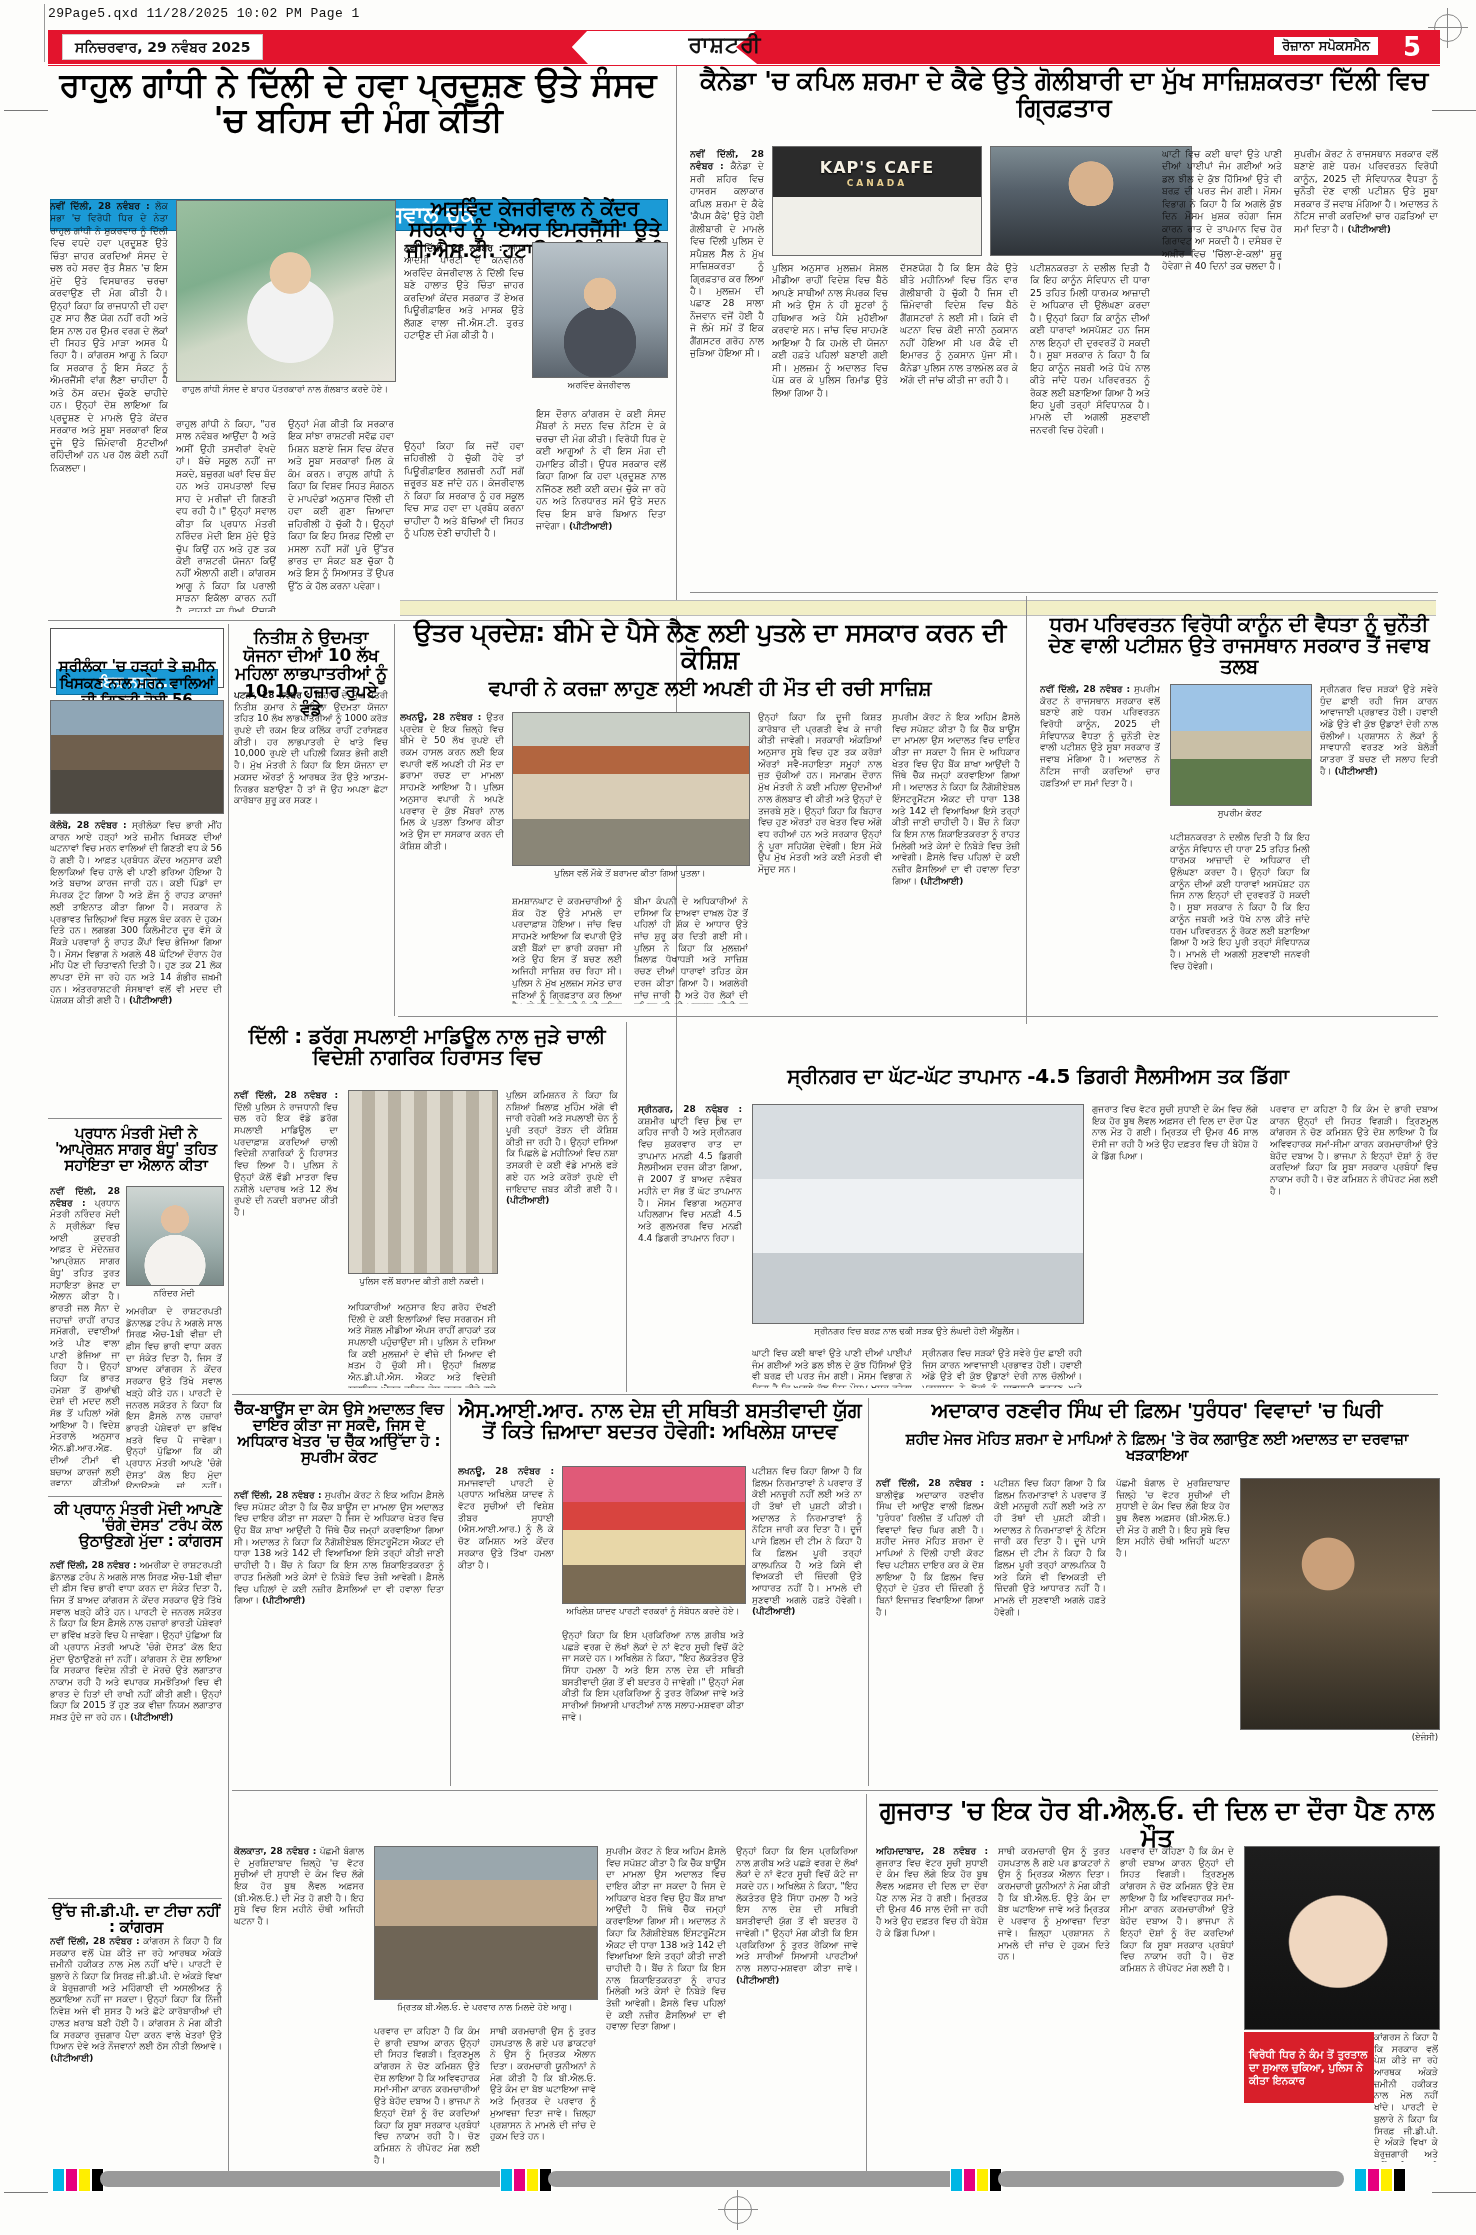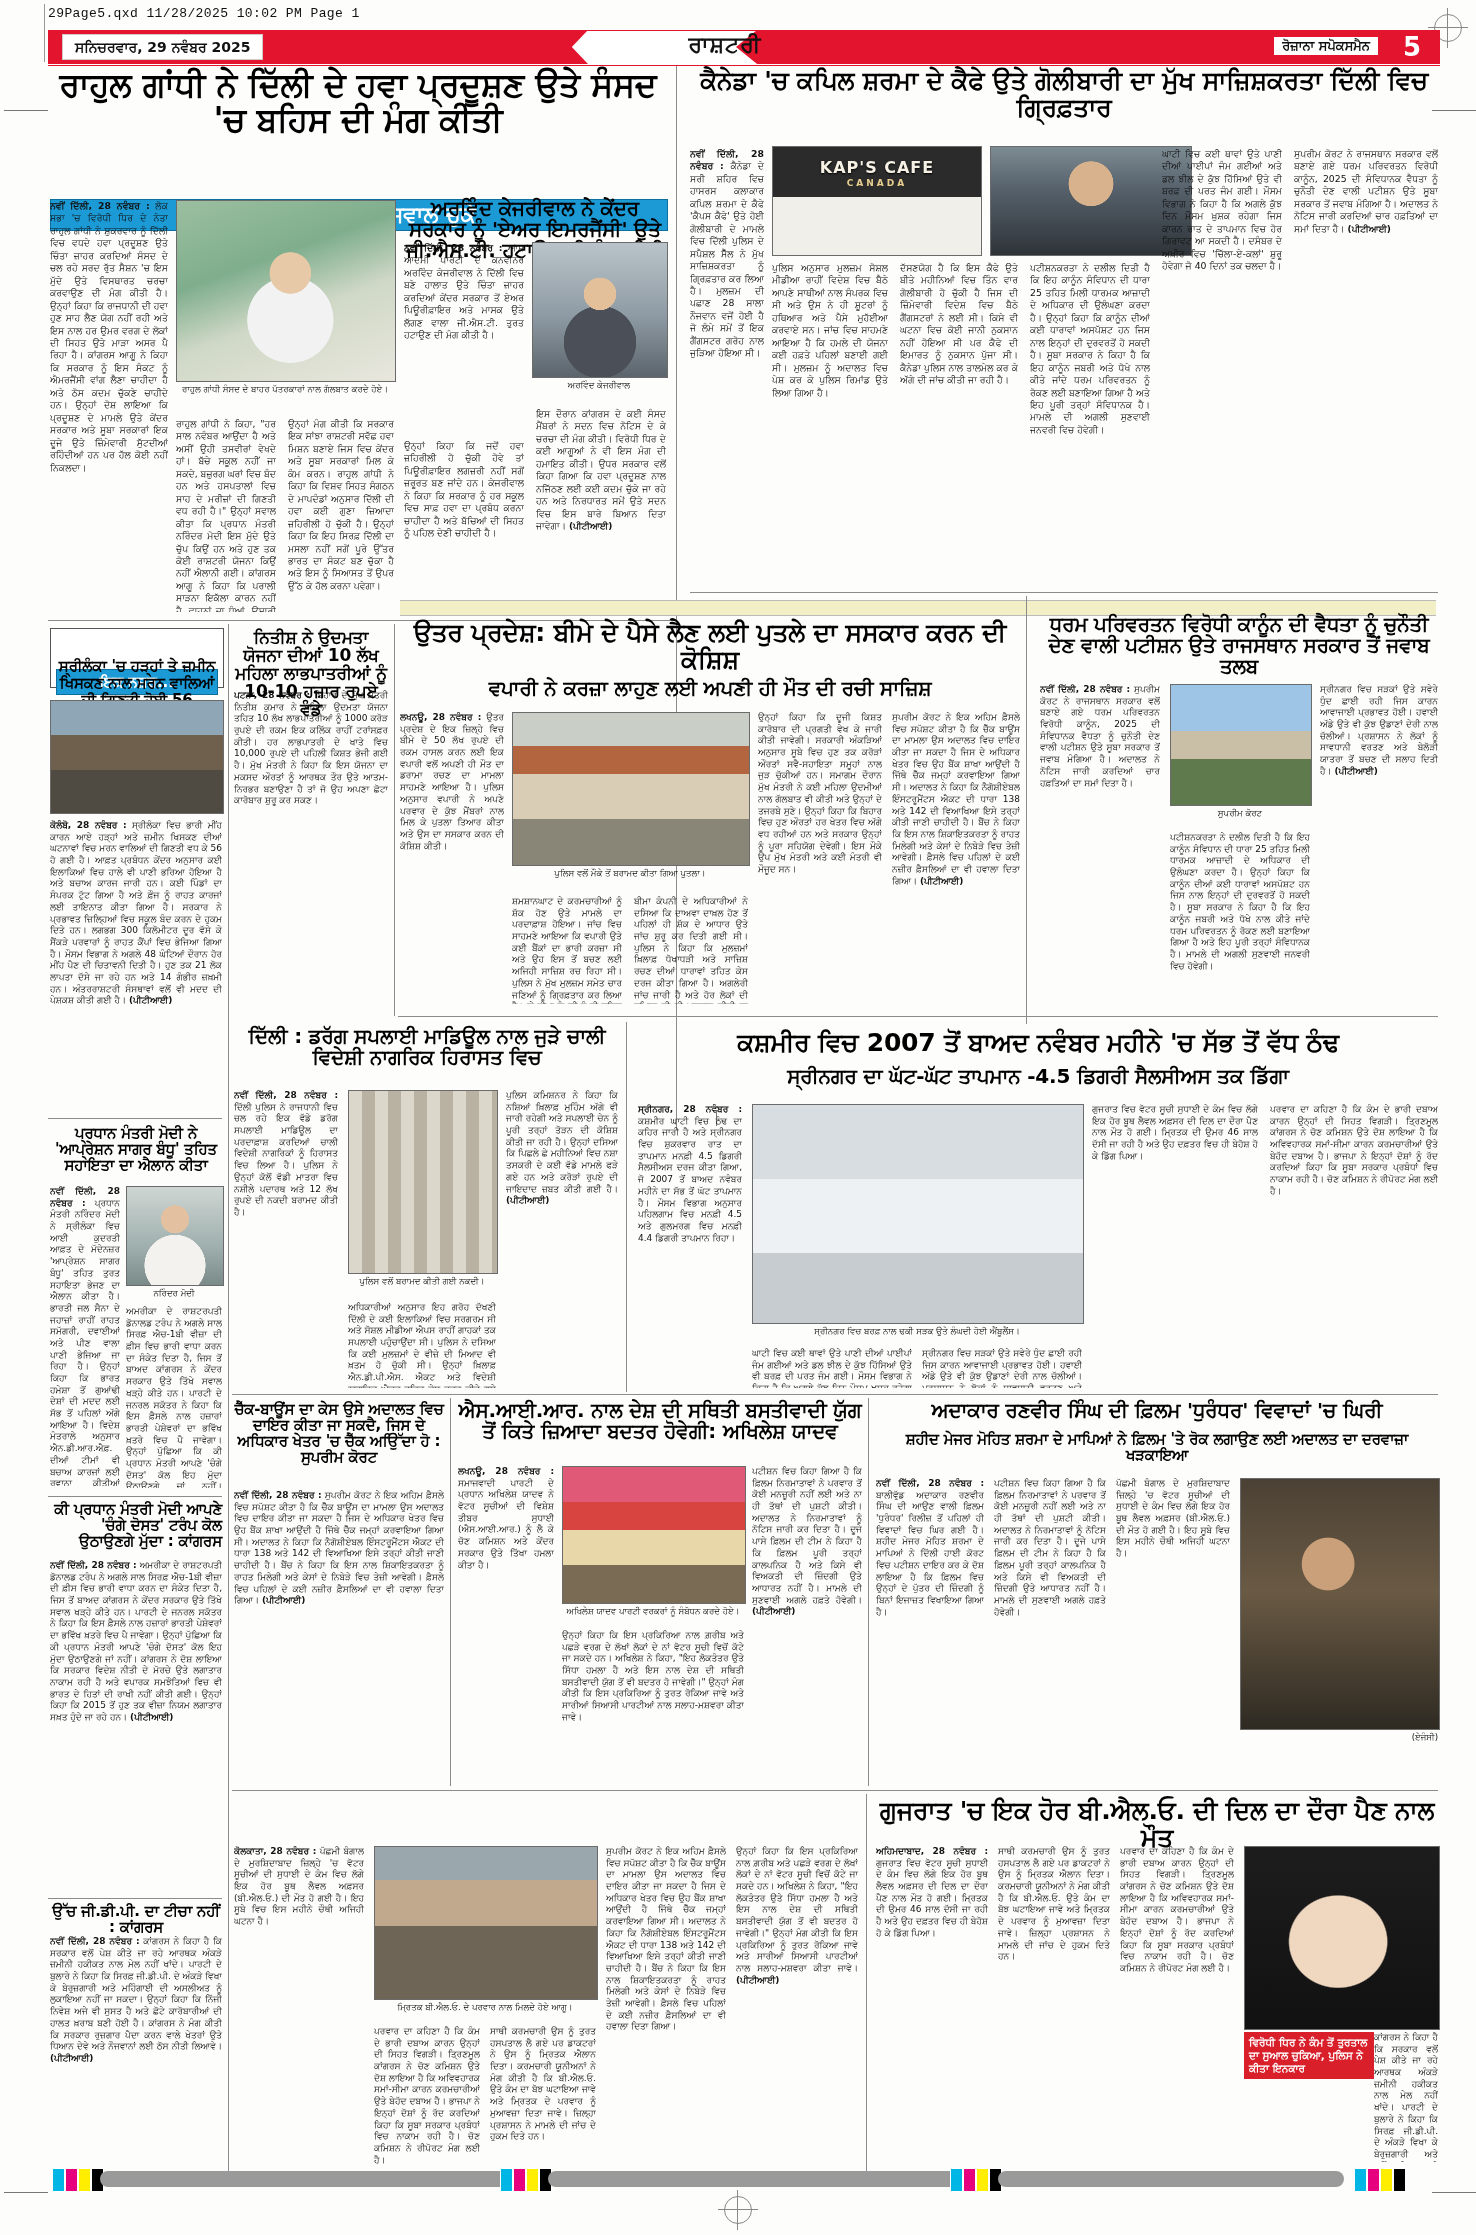--- a/index.html
+++ b/index.html
@@ -95,21 +95,21 @@
   .ph-hand{background:
      radial-gradient(ellipse at 48% 52%,#f0d7c0 0 34%,transparent 35%),
      linear-gradient(180deg,#1d1d1d 0%,#111 100%);}
 
   .kaps-sign{position:absolute;left:6%;top:10%;width:88%;text-align:center;color:#f6f1e4;
      font-weight:bold;font-size:16px;letter-spacing:1px;text-shadow:0 1px 2px #000;}
   .kaps-sub{position:absolute;left:6%;top:29%;width:88%;text-align:center;color:#e8cf8f;
      font-weight:bold;font-size:9px;letter-spacing:3px;}
 
   .redcap{position:absolute;background:#d81f2a;color:#fff;font-weight:bold;font-size:10.5px;
-     line-height:1.25;padding:4px 5px;}
+     line-height:1.25;padding:16px 5px;}
 
   
   .bar-wrap{position:absolute;height:22px;}
   .swatches{position:absolute;top:0;left:0;height:22px;display:flex;}
   .swatches i{display:block;width:11px;height:22px;border:1px solid #fff;}
   .greybar{position:absolute;top:3px;height:16px;background:#9a9a9a;border-radius:8px;}
 </style>
 </head>
 <body>
 
@@ -287,21 +287,20 @@
   <div class="photo ph-drugs" style="left:348px;top:1090px;width:148px;height:182px;"></div>
   <div class="cap" style="left:348px;top:1276px;width:148px;">ਪੁਲਿਸ ਵਲੋਂ ਬਰਾਮਦ ਕੀਤੀ ਗਈ ਨਕਦੀ।</div>
   <div class="body-col tight" style="position:absolute;left:348px;top:1302px;width:148px;height:86px;">ਅਧਿਕਾਰੀਆਂ ਅਨੁਸਾਰ ਇਹ ਗਰੋਹ ਦੱਖਣੀ ਦਿੱਲੀ ਦੇ ਕਈ ਇਲਾਕਿਆਂ ਵਿਚ ਸਰਗਰਮ ਸੀ ਅਤੇ ਸੋਸ਼ਲ ਮੀਡੀਆ ਐਪਸ ਰਾਹੀਂ ਗਾਹਕਾਂ ਤਕ ਸਪਲਾਈ ਪਹੁੰਚਾਉਂਦਾ ਸੀ। ਪੁਲਿਸ ਨੇ ਦਸਿਆ ਕਿ ਕਈ ਮੁਲਜ਼ਮਾਂ ਦੇ ਵੀਜ਼ੇ ਦੀ ਮਿਆਦ ਵੀ ਖ਼ਤਮ ਹੋ ਚੁੱਕੀ ਸੀ। ਉਨ੍ਹਾਂ ਖ਼ਿਲਾਫ਼ ਐਨ.ਡੀ.ਪੀ.ਐਸ. ਐਕਟ ਅਤੇ ਵਿਦੇਸ਼ੀ ਨਾਗਰਿਕ ਐਕਟ ਤਹਿਤ ਕੇਸ ਦਰਜ ਕੀਤੇ ਗਏ ਹਨ।</div>
   <div class="body-col tight" style="position:absolute;left:506px;top:1090px;width:112px;height:298px;">
     <span>ਪੁਲਿਸ ਕਮਿਸ਼ਨਰ ਨੇ ਕਿਹਾ ਕਿ ਨਸ਼ਿਆਂ ਖ਼ਿਲਾਫ਼ ਮੁਹਿੰਮ ਅੱਗੇ ਵੀ ਜਾਰੀ ਰਹੇਗੀ ਅਤੇ ਸਪਲਾਈ ਚੇਨ ਨੂੰ ਪੂਰੀ ਤਰ੍ਹਾਂ ਤੋੜਨ ਦੀ ਕੋਸ਼ਿਸ਼ ਕੀਤੀ ਜਾ ਰਹੀ ਹੈ। ਉਨ੍ਹਾਂ ਦਸਿਆ ਕਿ ਪਿਛਲੇ ਛੇ ਮਹੀਨਿਆਂ ਵਿਚ ਨਸ਼ਾ ਤਸਕਰੀ ਦੇ ਕਈ ਵੱਡੇ ਮਾਮਲੇ ਫੜੇ ਗਏ ਹਨ ਅਤੇ ਕਰੋੜਾਂ ਰੁਪਏ ਦੀ ਜਾਇਦਾਦ ਜ਼ਬਤ ਕੀਤੀ ਗਈ ਹੈ।</span>
     <span class="credit">(ਪੀਟੀਆਈ)</span>
   </div>
 
   <div class="rule-v" style="left:626px;top:1022px;height:370px;"></div>
 
-  <div class="hl sec-hl" style="position:absolute;left:638px;top:1030px;width:800px;text-align:center;">ਕਸ਼ਮੀਰ ਵਿਚ 2007 ਤੋਂ ਬਾਅਦ ਨਵੰਬਰ ਮਹੀਨੇ 'ਚ ਸੱਭ ਤੋਂ ਵੱਧ ਠੰਢ</div>
   <div class="hl sub-hl" style="position:absolute;left:638px;top:1066px;width:800px;text-align:center;">ਸ੍ਰੀਨਗਰ ਦਾ ਘੱਟ-ਘੱਟ ਤਾਪਮਾਨ -4.5 ਡਿਗਰੀ ਸੈਲਸੀਅਸ ਤਕ ਡਿੱਗਾ</div>
 
   <div class="body-col tight" style="position:absolute;left:638px;top:1104px;width:104px;height:284px;">
     <span class="byline">ਸ੍ਰੀਨਗਰ, 28 ਨਵੰਬਰ :</span>
     <span>ਕਸ਼ਮੀਰ ਘਾਟੀ ਵਿਚ ਠੰਢ ਦਾ ਕਹਿਰ ਜਾਰੀ ਹੈ ਅਤੇ ਸ੍ਰੀਨਗਰ ਵਿਚ ਸ਼ੁਕਰਵਾਰ ਰਾਤ ਦਾ ਤਾਪਮਾਨ ਮਨਫ਼ੀ 4.5 ਡਿਗਰੀ ਸੈਲਸੀਅਸ ਦਰਜ ਕੀਤਾ ਗਿਆ, ਜੋ 2007 ਤੋਂ ਬਾਅਦ ਨਵੰਬਰ ਮਹੀਨੇ ਦਾ ਸੱਭ ਤੋਂ ਘੱਟ ਤਾਪਮਾਨ ਹੈ। ਮੌਸਮ ਵਿਭਾਗ ਅਨੁਸਾਰ ਪਹਿਲਗਾਮ ਵਿਚ ਮਨਫ਼ੀ 4.5 ਅਤੇ ਗੁਲਮਰਗ ਵਿਚ ਮਨਫ਼ੀ 4.4 ਡਿਗਰੀ ਤਾਪਮਾਨ ਰਿਹਾ।</span>
   </div>
   <div class="photo ph-snow" style="left:752px;top:1104px;width:330px;height:218px;"></div>
   <div class="cap" style="left:752px;top:1326px;width:330px;">ਸ੍ਰੀਨਗਰ ਵਿਚ ਬਰਫ਼ ਨਾਲ ਢਕੀ ਸੜਕ ਉਤੇ ਲੰਘਦੀ ਹੋਈ ਐਂਬੂਲੈਂਸ।</div>
   <div class="body-col tight" style="position:absolute;left:752px;top:1348px;width:160px;height:40px;">ਘਾਟੀ ਵਿਚ ਕਈ ਥਾਵਾਂ ਉਤੇ ਪਾਣੀ ਦੀਆਂ ਪਾਈਪਾਂ ਜੰਮ ਗਈਆਂ ਅਤੇ ਡਲ ਝੀਲ ਦੇ ਕੁੱਝ ਹਿੱਸਿਆਂ ਉਤੇ ਵੀ ਬਰਫ਼ ਦੀ ਪਰਤ ਜੰਮ ਗਈ। ਮੌਸਮ ਵਿਭਾਗ ਨੇ ਕਿਹਾ ਹੈ ਕਿ ਅਗਲੇ ਕੁੱਝ ਦਿਨ ਮੌਸਮ ਖ਼ੁਸ਼ਕ ਰਹੇਗਾ ਜਿਸ ਕਾਰਨ ਰਾਤ ਦੇ ਤਾਪਮਾਨ ਵਿਚ ਹੋਰ ਗਿਰਾਵਟ ਆ ਸਕਦੀ ਹੈ। ਦਸੰਬਰ ਦੇ ਅਖ਼ੀਰ ਵਿਚ 'ਚਿੱਲਾ-ਏ-ਕਲਾਂ' ਸ਼ੁਰੂ ਹੋਵੇਗਾ ਜੋ 40 ਦਿਨਾਂ ਤਕ ਚਲਦਾ ਹੈ।</div>
   <div class="body-col tight" style="position:absolute;left:922px;top:1348px;width:160px;height:40px;">

